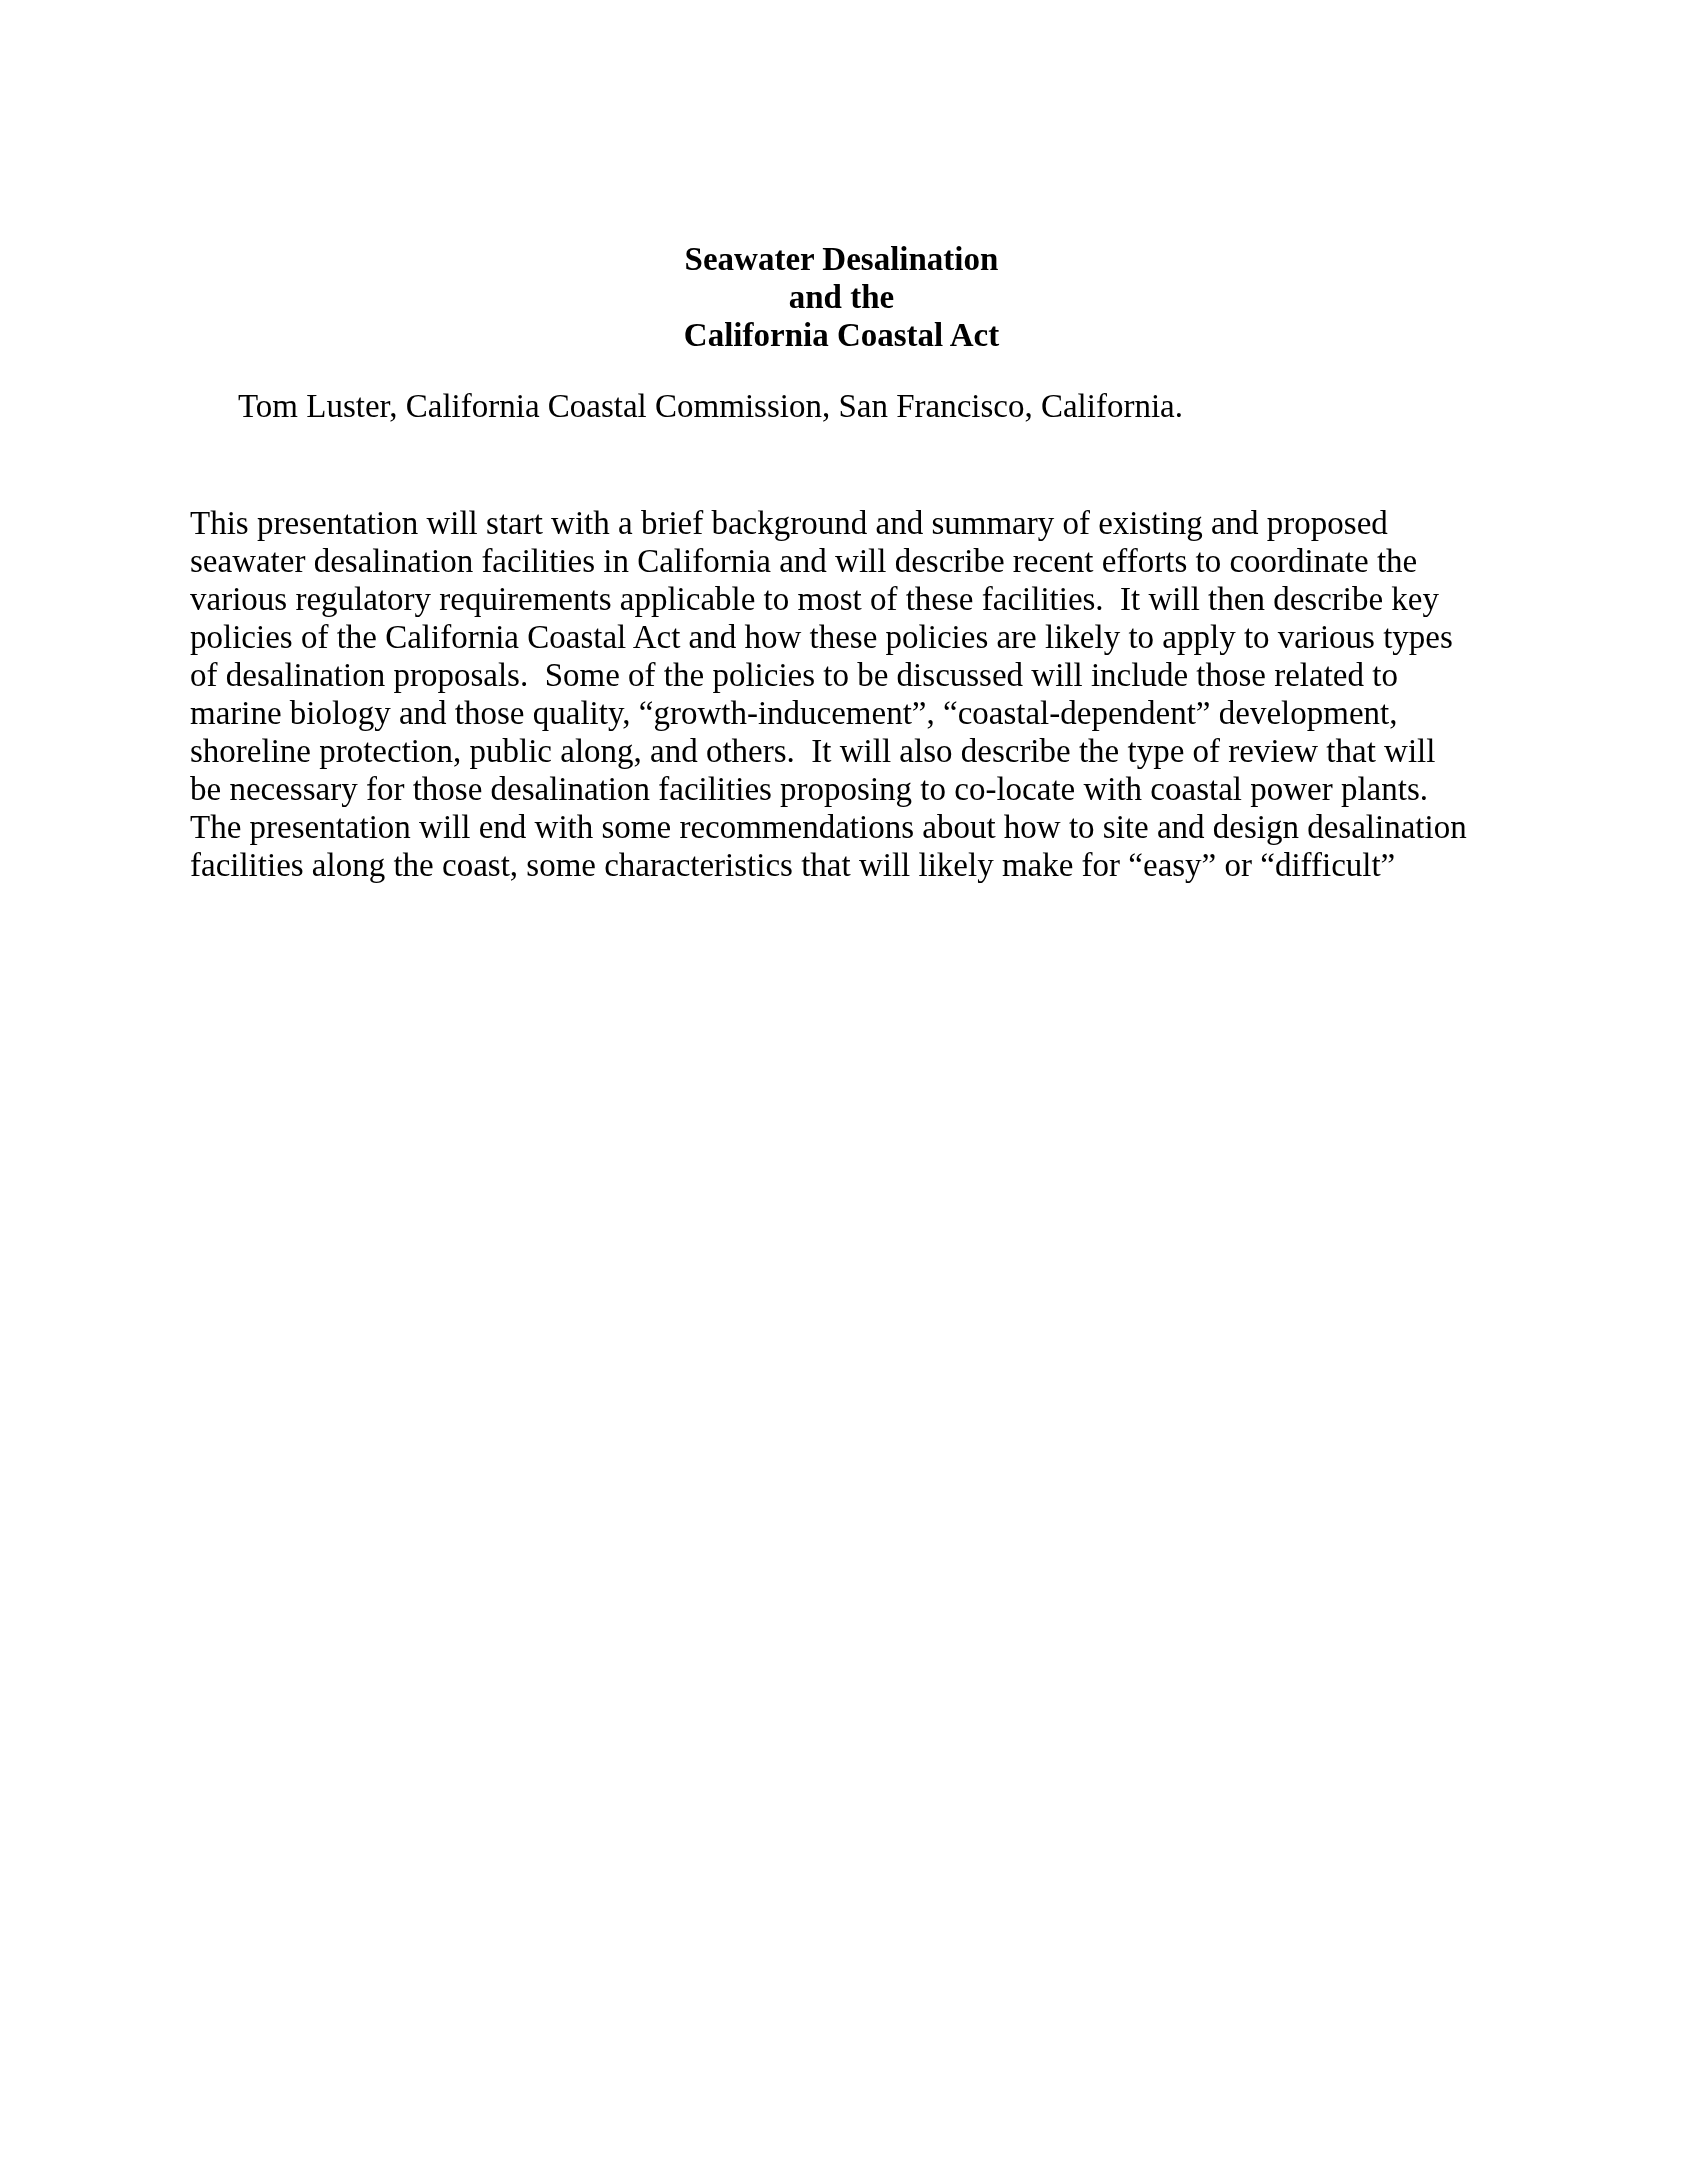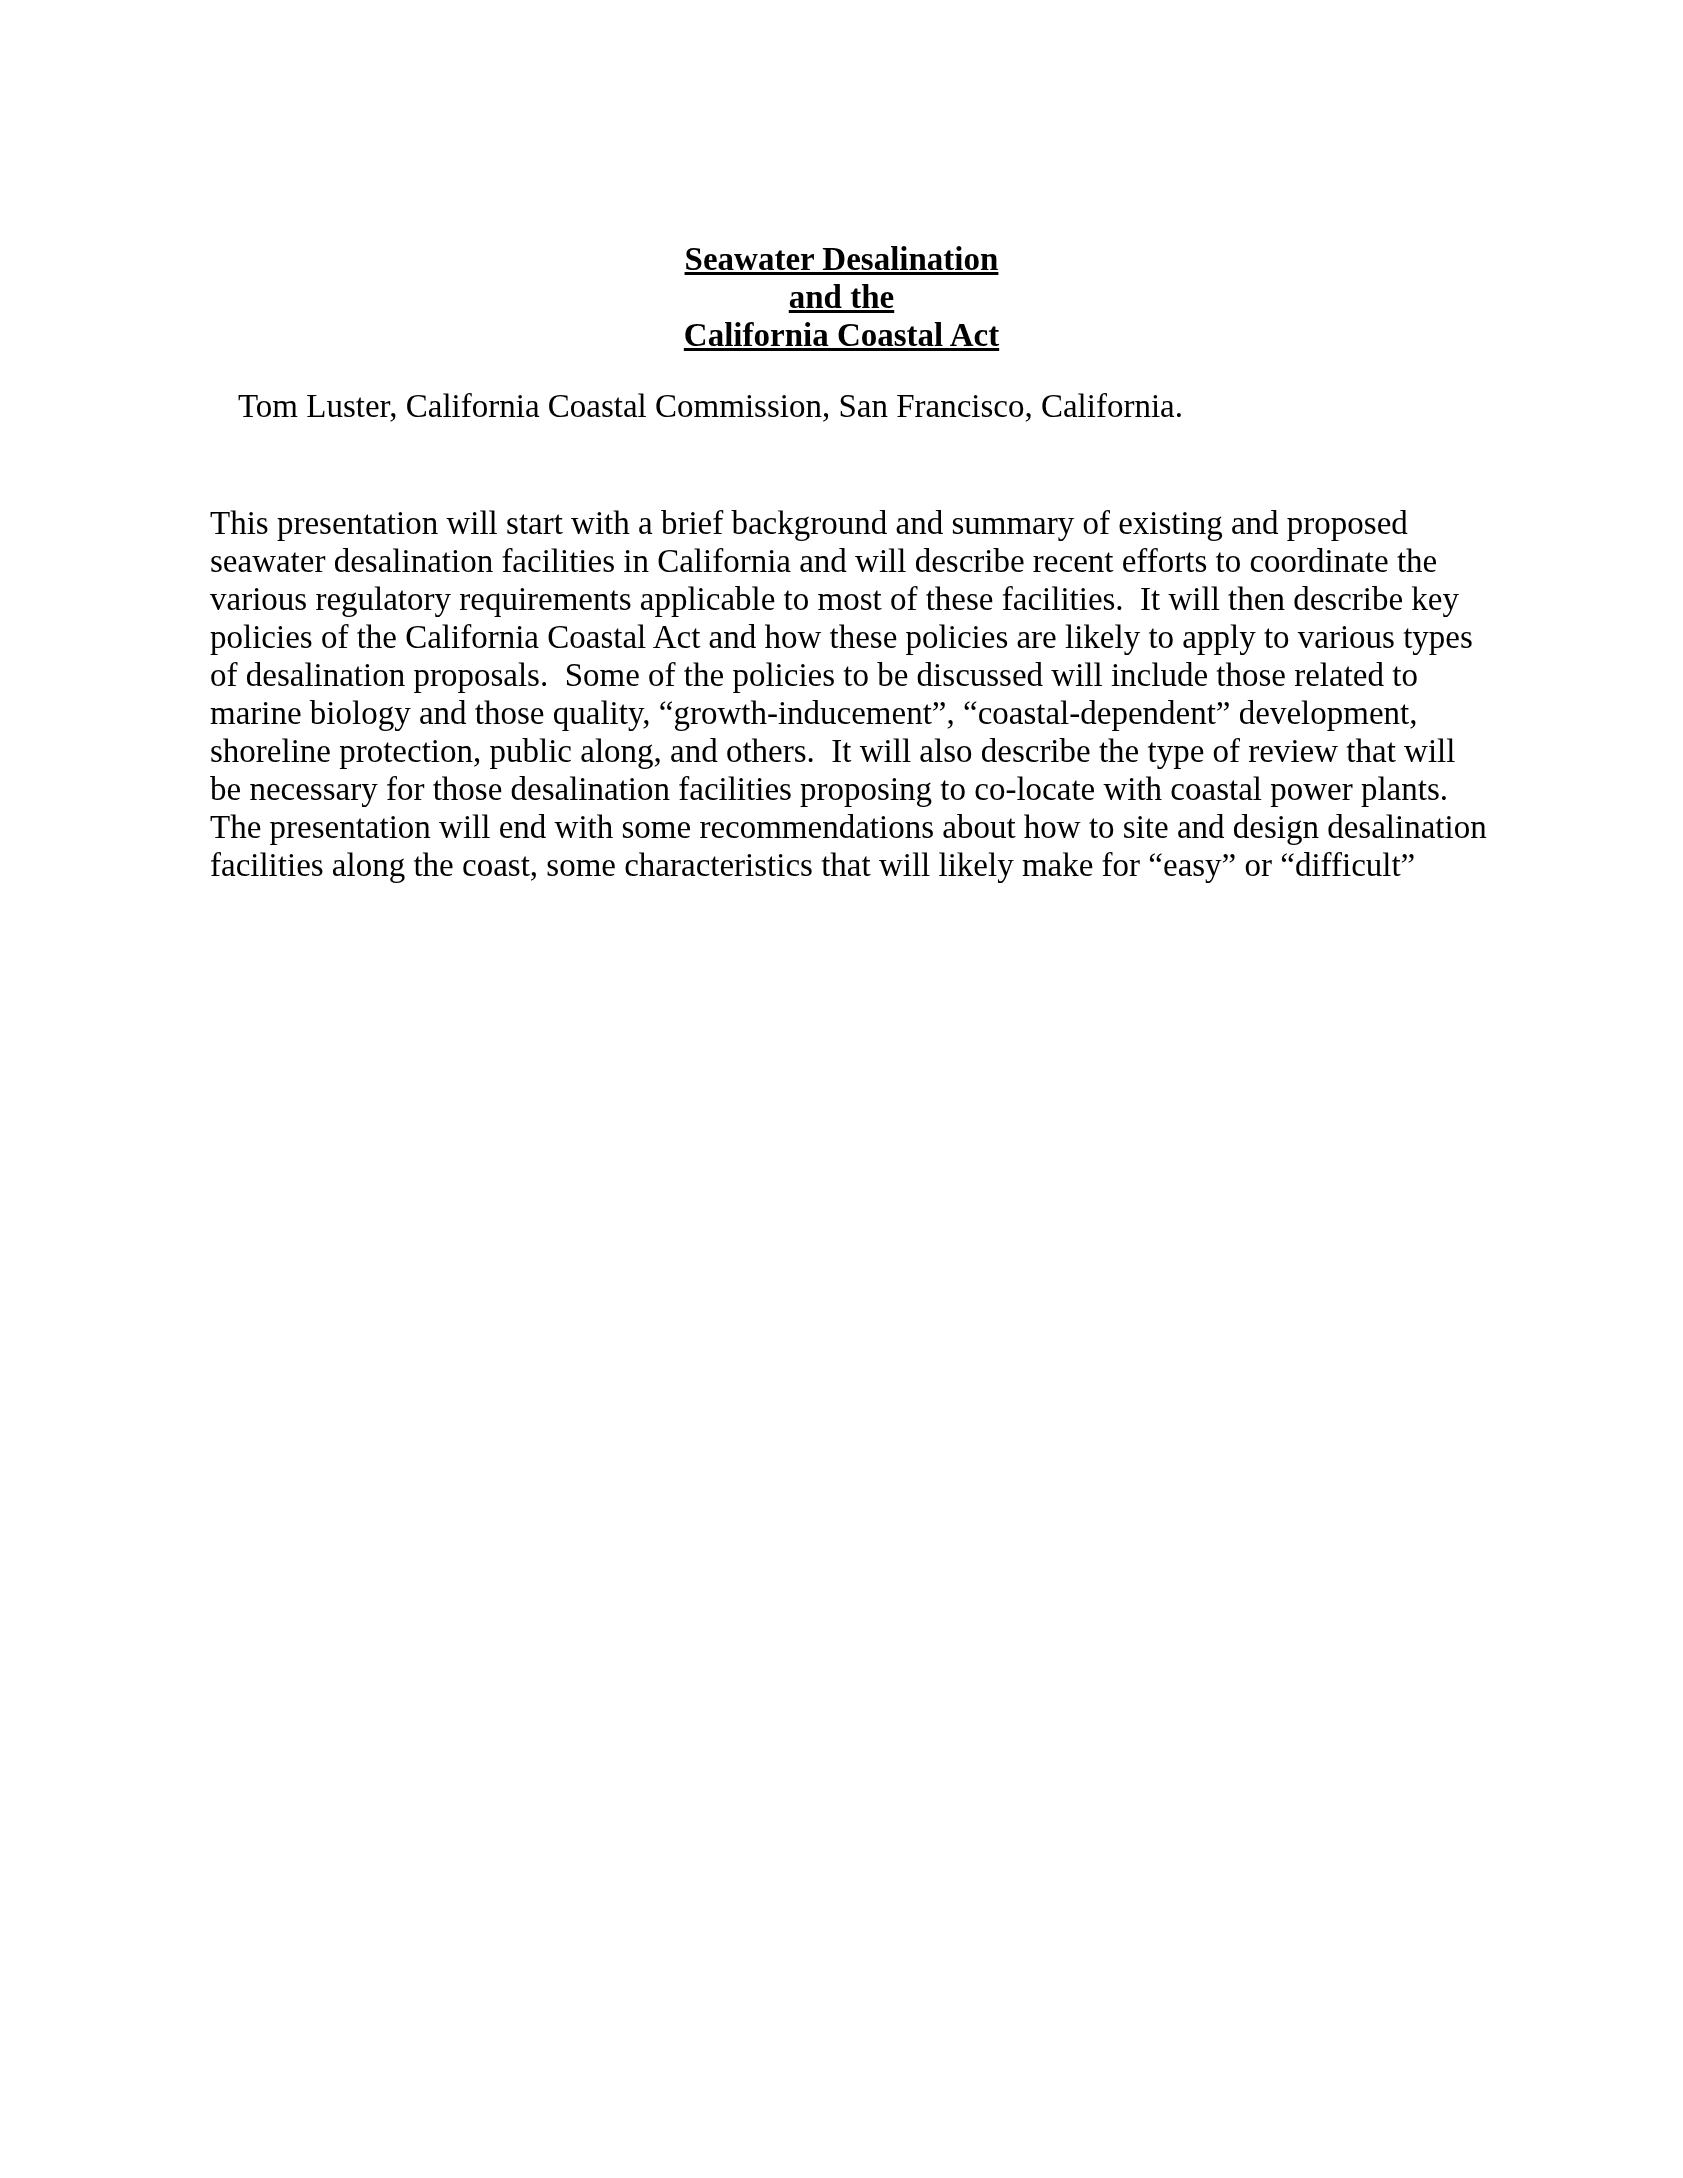--- a/index.html
+++ b/index.html
@@ -15,35 +15,34 @@
   }
   .title-block {
     position: absolute;
     top: 240px;
     left: 188px;
     width: 1307px;
     text-align: center;
     font-weight: bold;
     font-size: 33px;
     line-height: 38px;
-    text-decoration: underline;
   }
   .author {
     position: absolute;
     top: 387px;
     left: 194px;
     font-size: 33px;
     line-height: 38px;
     white-space: pre;
     margin-left: 44px;
   }
   .abstract {
     position: absolute;
     top: 504px;
-    left: 210px;
+    left: 190px;
     width: 1327px;
     font-size: 33px;
     line-height: 38px;
   }
   .line { white-space: pre; }
 </style>
 </head>
 <body>
 
 <div class="page">

